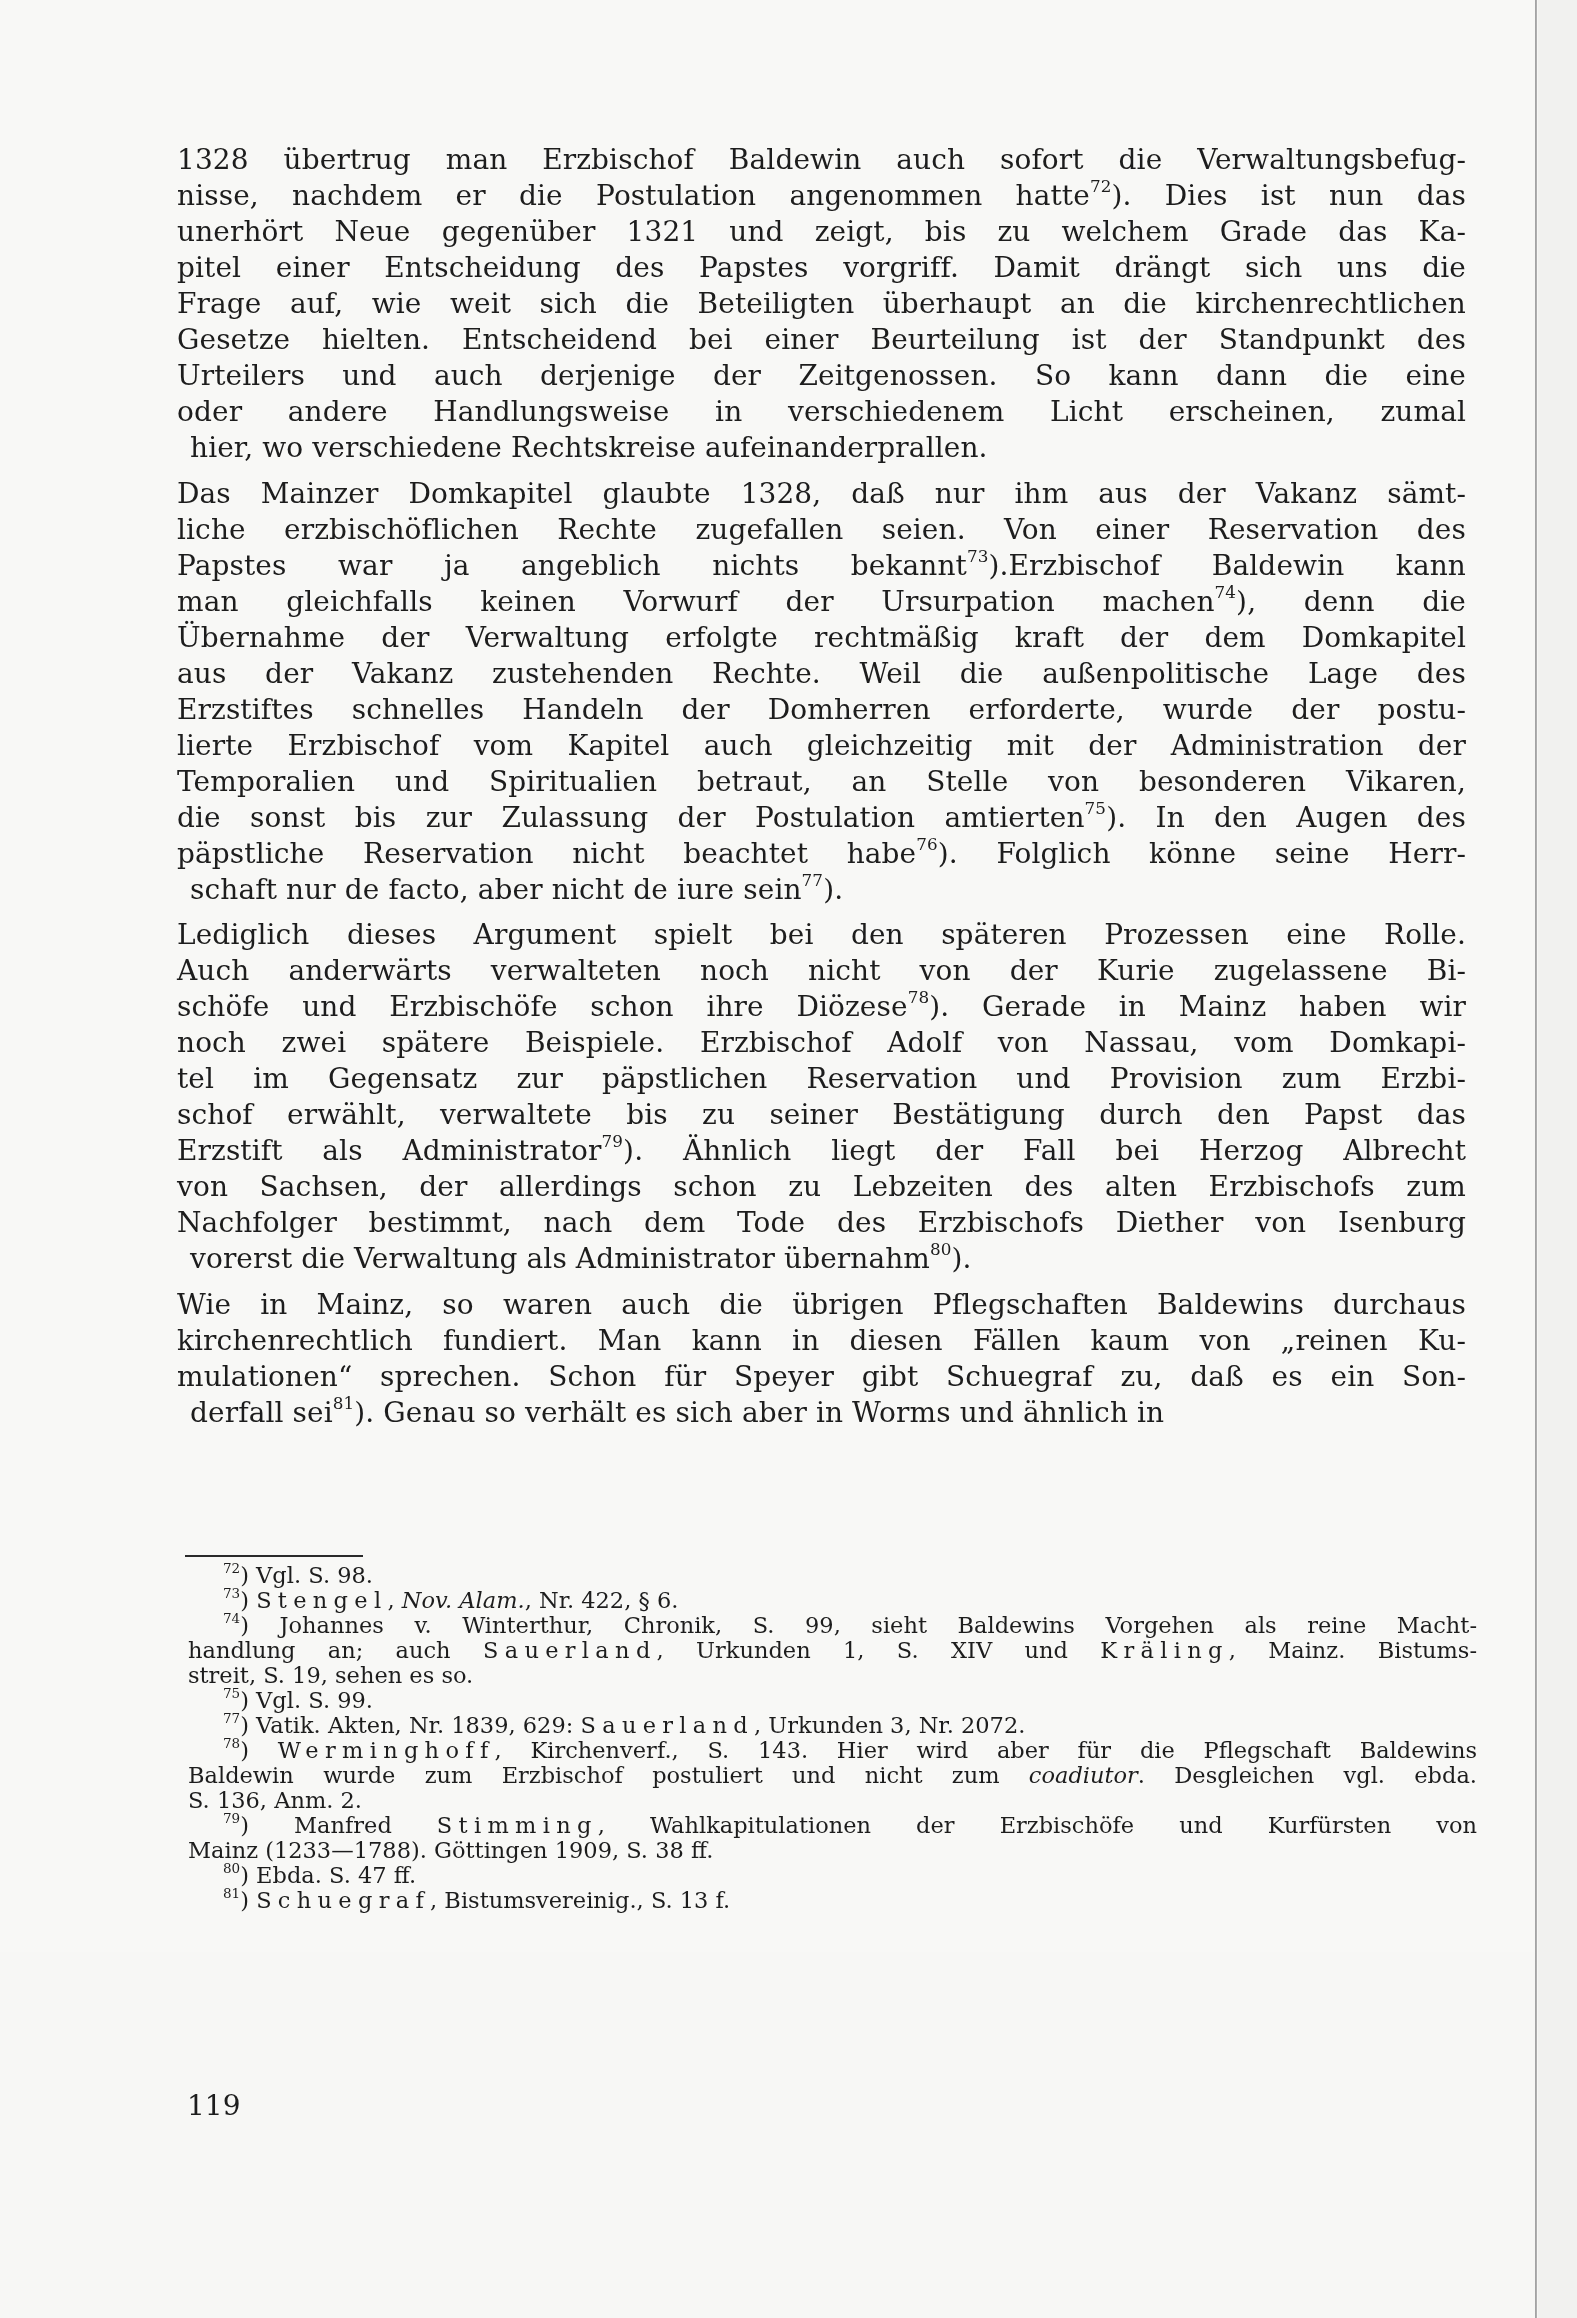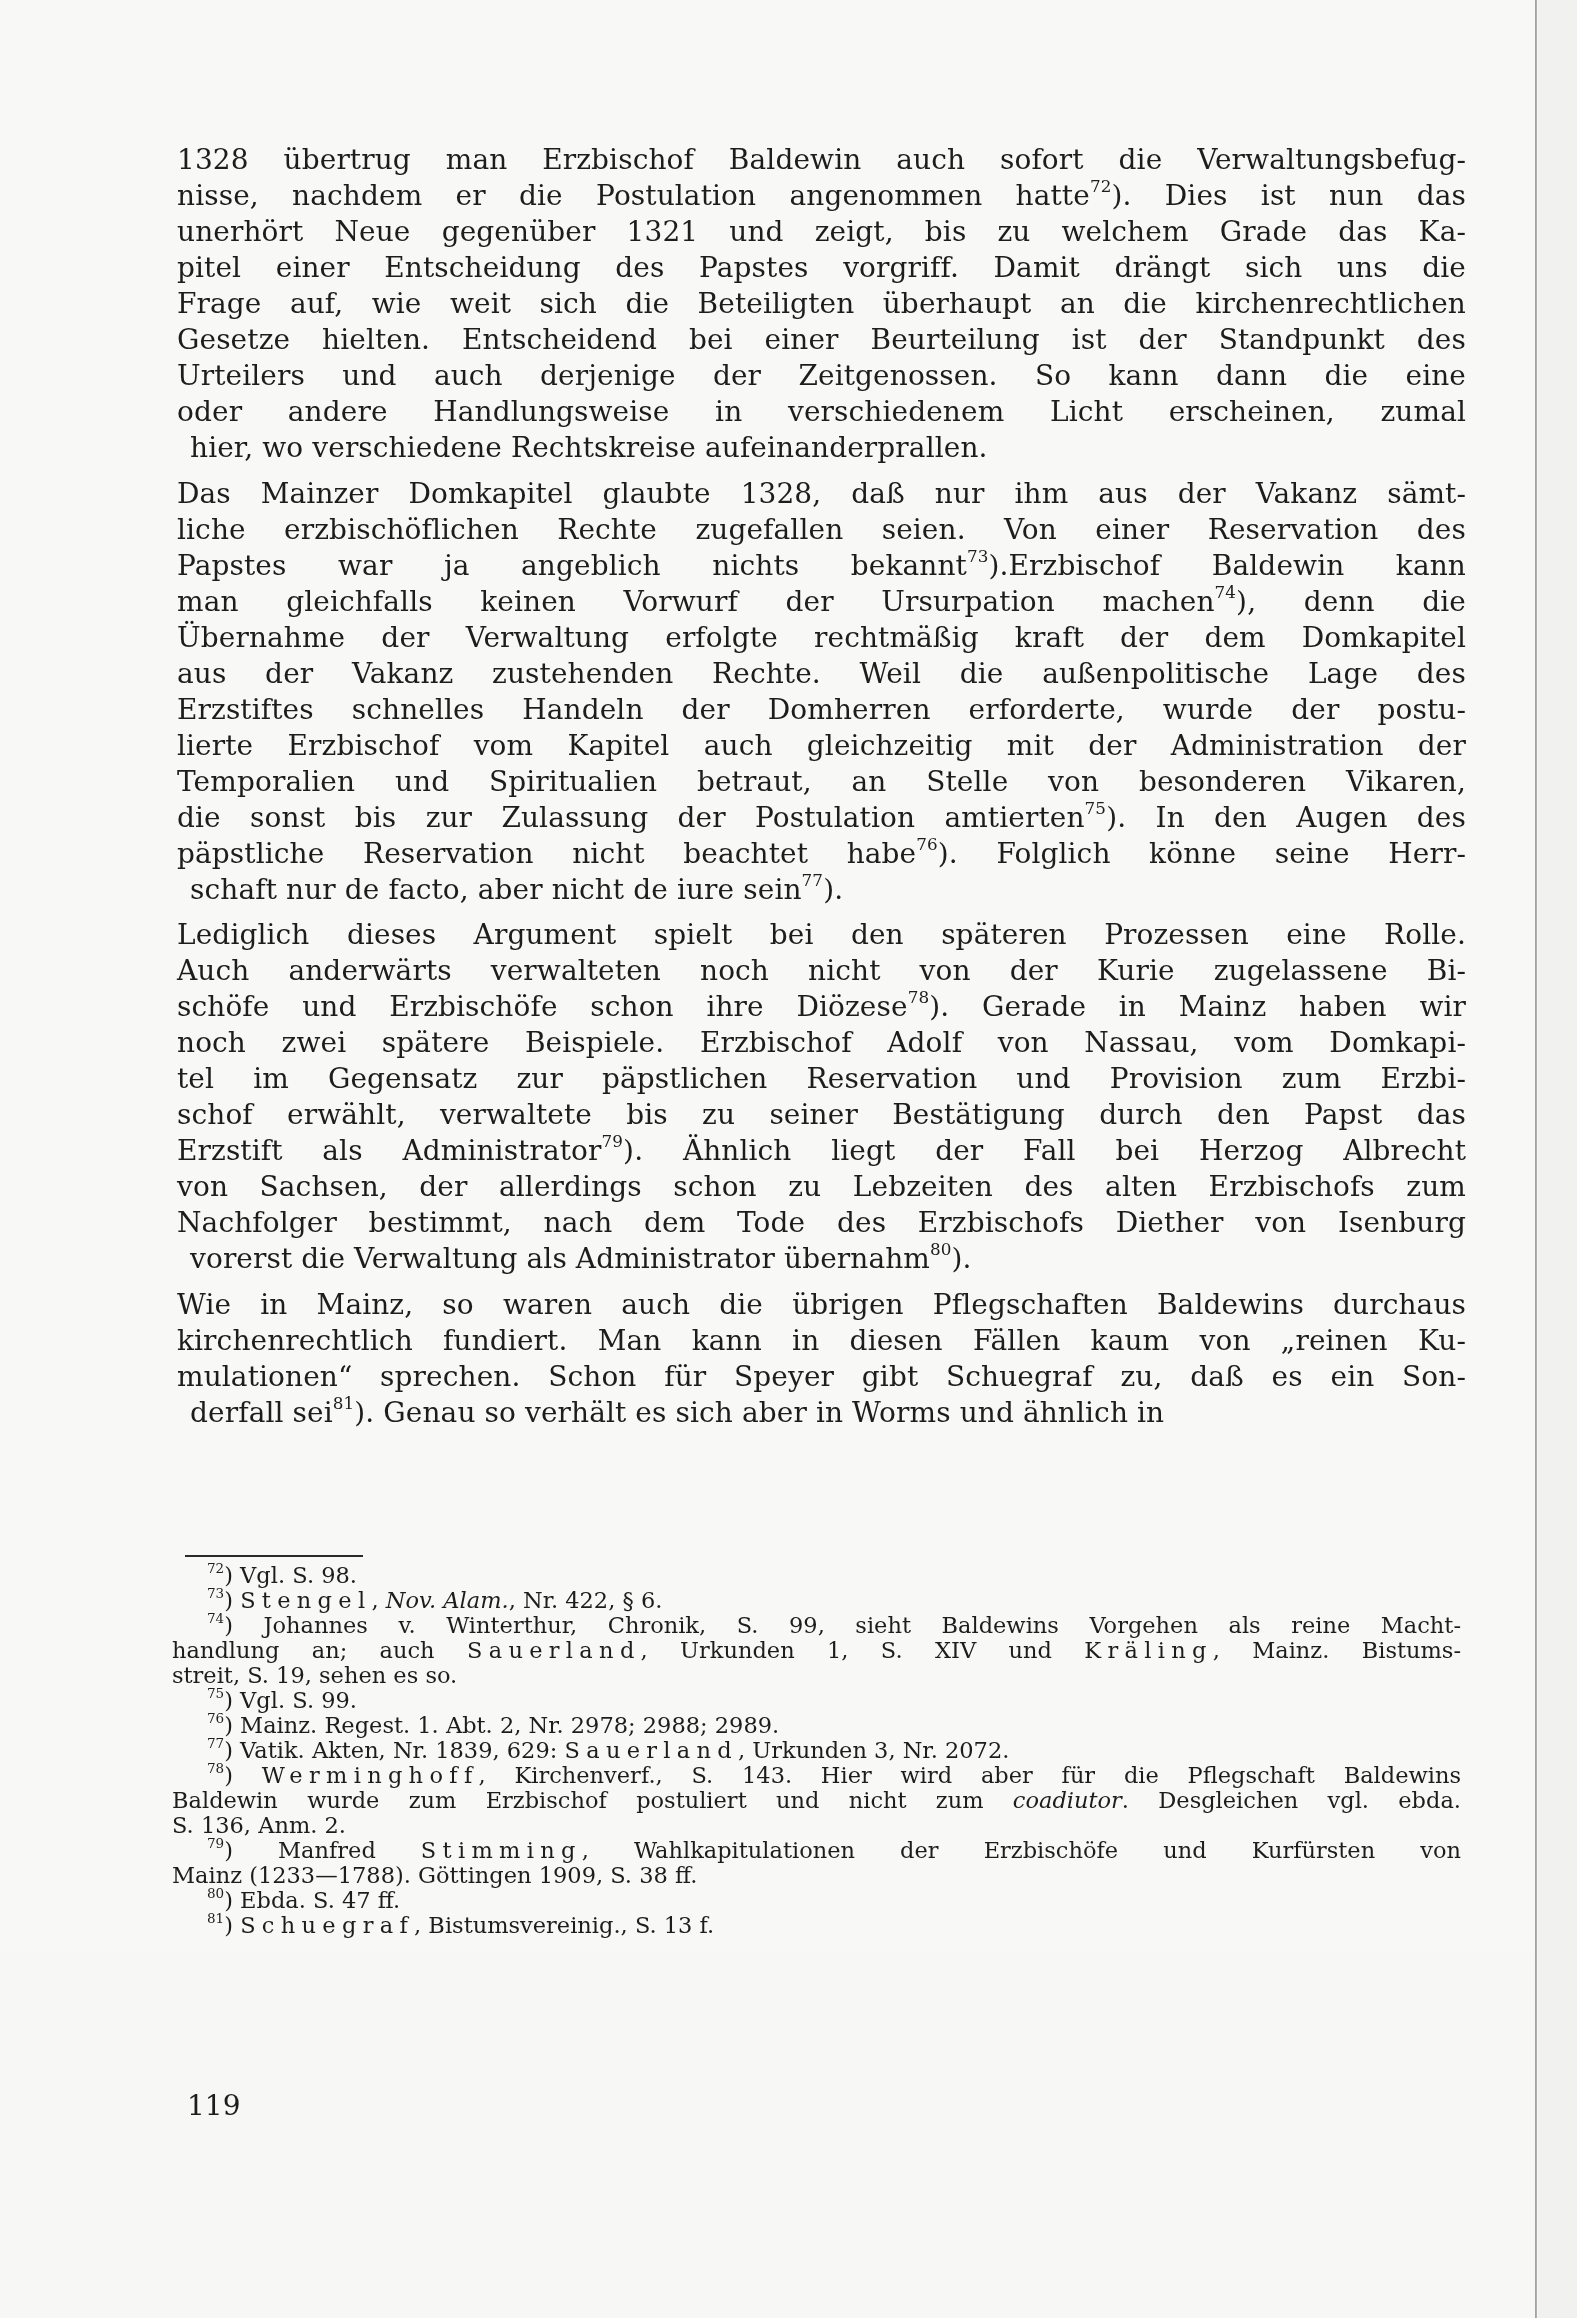--- a/index.html
+++ b/index.html
@@ -64,21 +64,21 @@
   .footnote-rule {
     position: absolute;
     left: 185px;
     top: 1555px;
     width: 178px;
     height: 2.4px;
     background: #2a2a2a;
   }
   .footnotes {
     position: absolute;
-    left: 172px;
+    left: 188px;
     top: 1563px;
     width: 1289px;
     font-size: 22.5px;
     line-height: 25px;
   }
   .fn-line {
     display: block;
     white-space: nowrap;
     text-align: justify;
     text-align-last: justify;
@@ -155,23 +155,20 @@
       </div>
       <div>
         <span class="fn-line indent"><span class="sup">74</span>) Johannes v. Winterthur, Chronik, S. 99, sieht Baldewins Vorgehen als reine Macht-</span>
         <span class="fn-line">handlung an; auch <span class="spaced">Sauerland</span>, Urkunden 1, S. XIV und <span class="spaced">Kräling</span>, Mainz. Bistums-</span>
         <span class="fn-line last">streit, S. 19, sehen es so.</span>
       </div>
       <div>
         <span class="fn-line indent last"><span class="sup">75</span>) Vgl. S. 99.</span>
       </div>
       <div>
-        <span class="fn-line indent last"><span class="sup">76</span>) Mainz. Regest. 1. Abt. 2, Nr. 2978; 2988; 2989.</span>
-      </div>
-      <div>
         <span class="fn-line indent last"><span class="sup">77</span>) Vatik. Akten, Nr. 1839, 629: <span class="spaced">Sauerland</span>, Urkunden 3, Nr. 2072.</span>
       </div>
       <div>
         <span class="fn-line indent"><span class="sup">78</span>) <span class="spaced">Werminghoff</span>, Kirchenverf., S. 143. Hier wird aber für die Pflegschaft Baldewins</span>
         <span class="fn-line">Baldewin wurde zum Erzbischof postuliert und nicht zum <span class="ital">coadiutor</span>. Desgleichen vgl. ebda.</span>
         <span class="fn-line last">S. 136, Anm. 2.</span>
       </div>
       <div>
         <span class="fn-line indent"><span class="sup">79</span>) Manfred <span class="spaced">Stimming</span>, Wahlkapitulationen der Erzbischöfe und Kurfürsten von</span>
         <span class="fn-line last">Mainz (1233—1788). Göttingen 1909, S. 38 ff.</span>

